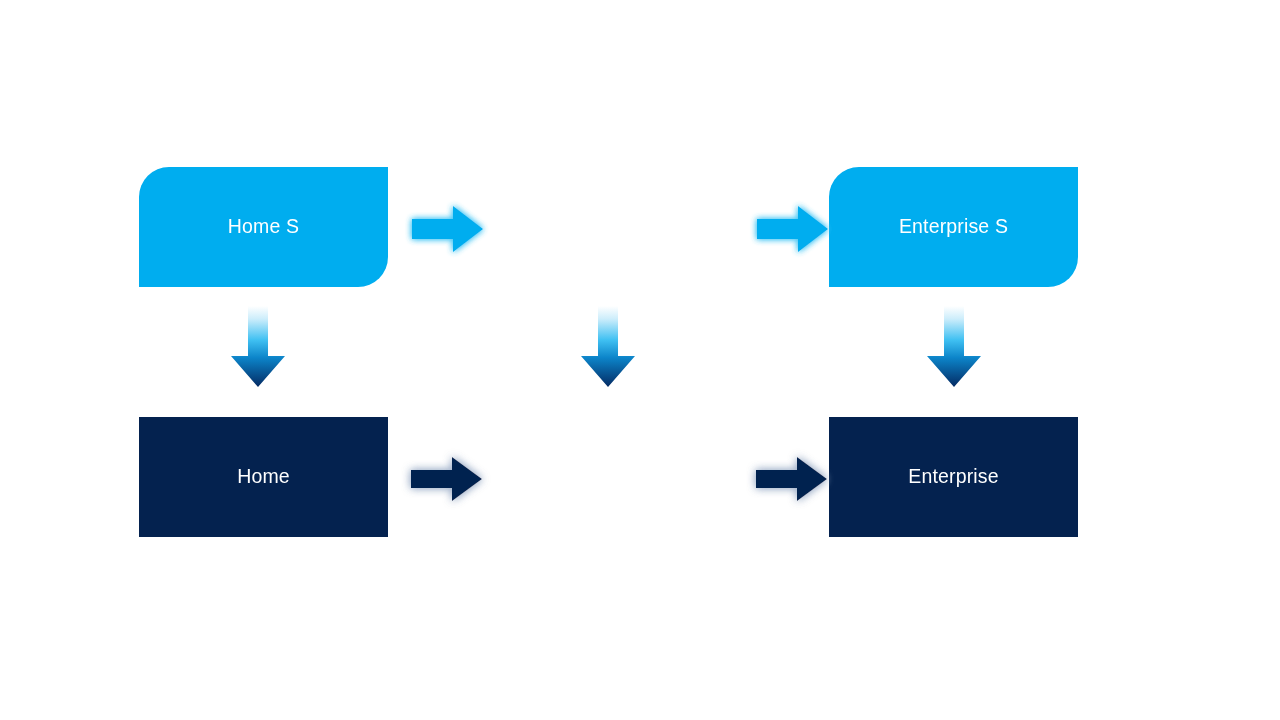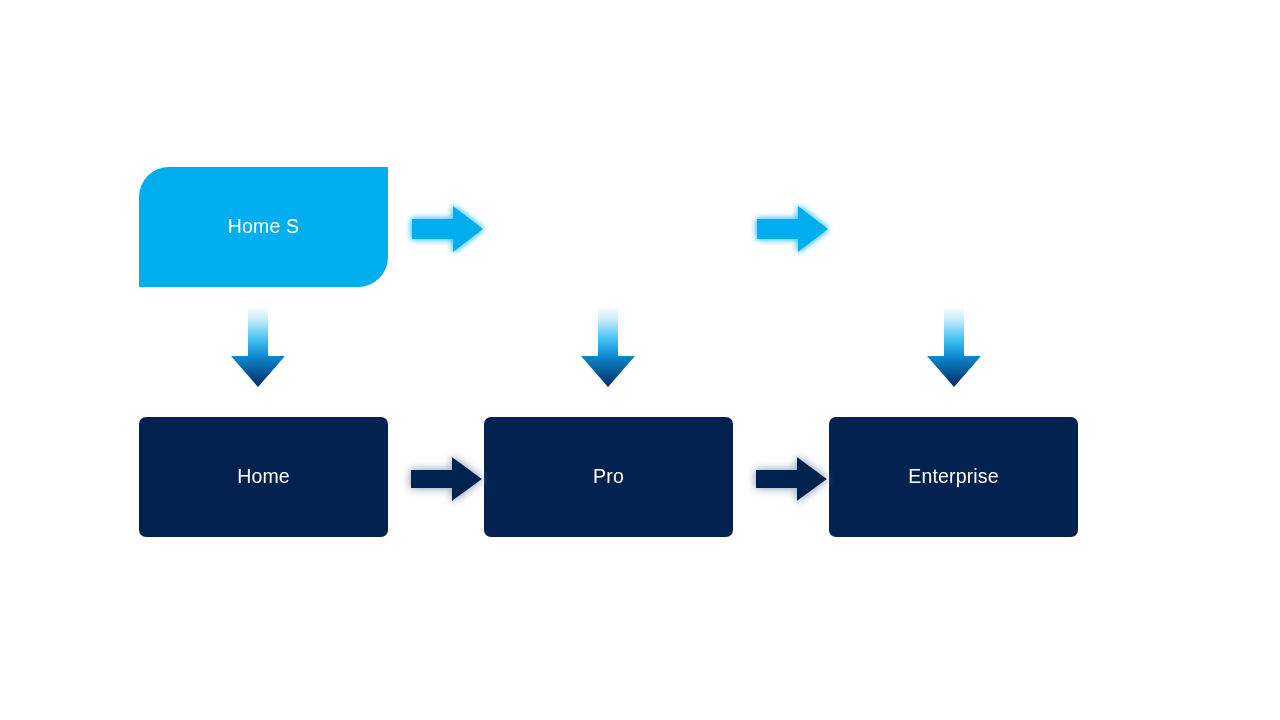--- a/index.html
+++ b/index.html
@@ -35,21 +35,21 @@
     line-height: 1.2;
     text-align: center;
     user-select: none;
   }
   .node-top {
     background: #00ADEF;
     border-radius: 30px 0 30px 0;
   }
   .node-bottom {
     background: #04224F;
-    border-radius: 7px;
+    border-radius: 0;
   }
   .node-label {
     display: block;
     padding: 0 10px;
   }
 
   
   .harrow {
     position: absolute;
     display: block;
@@ -68,20 +68,23 @@
 </head>
 <body>
 
 <div id="canvas">
 
   <div class="node node-top" style="left:139px; top:167px; width:249px; height:120px;">
     <span class="node-label">Home S</span>
   </div>
 
 
+  <div class="node node-top" style="left:829px; top:167px; width:249px; height:120px;">
+    <span class="node-label">Enterprise S</span>
+  </div>
 
   <div class="harrow" style="left:406px; top:199px; width:82px; height:60px;">
     <svg width="82" height="60" viewBox="0 0 82 60">
       <defs>
         <filter id="glowCyan1" x="-55%" y="-55%" width="210%" height="210%">
           <feGaussianBlur stdDeviation="3.2" result="b"></feGaussianBlur>
           <feFlood flood-color="#49C7F5" flood-opacity="0.95" result="c"></feFlood>
           <feComposite in="c" in2="b" operator="in" result="g"></feComposite>
           <feMerge>
             <feMergeNode in="g"></feMergeNode>
@@ -154,23 +157,20 @@
         </linearGradient>
       </defs>
       <polygon points="20,0 40,0 40,50 57,50 30,81 3,50 20,50" fill="url(#vgrad3)"></polygon>
     </svg>
   </div>
 
   <div class="node node-bottom" style="left:139px; top:417px; width:249px; height:120px;">
     <span class="node-label">Home</span>
   </div>
 
-  <div class="node node-bottom" style="left:484px; top:417px; width:249px; height:120px;">
-    <span class="node-label">Pro</span>
-  </div>
 
   <div class="node node-bottom" style="left:829px; top:417px; width:249px; height:120px;text-align:center;">
     <span class="node-label">Enterprise</span>
   </div>
 
   <div class="harrow" style="left:403px; top:449px; width:85px; height:60px;">
     <svg width="85" height="60" viewBox="0 0 85 60">
       <defs>
         <filter id="glowNavy1" x="-55%" y="-55%" width="210%" height="210%">
           <feGaussianBlur stdDeviation="4.2" result="b"></feGaussianBlur>

